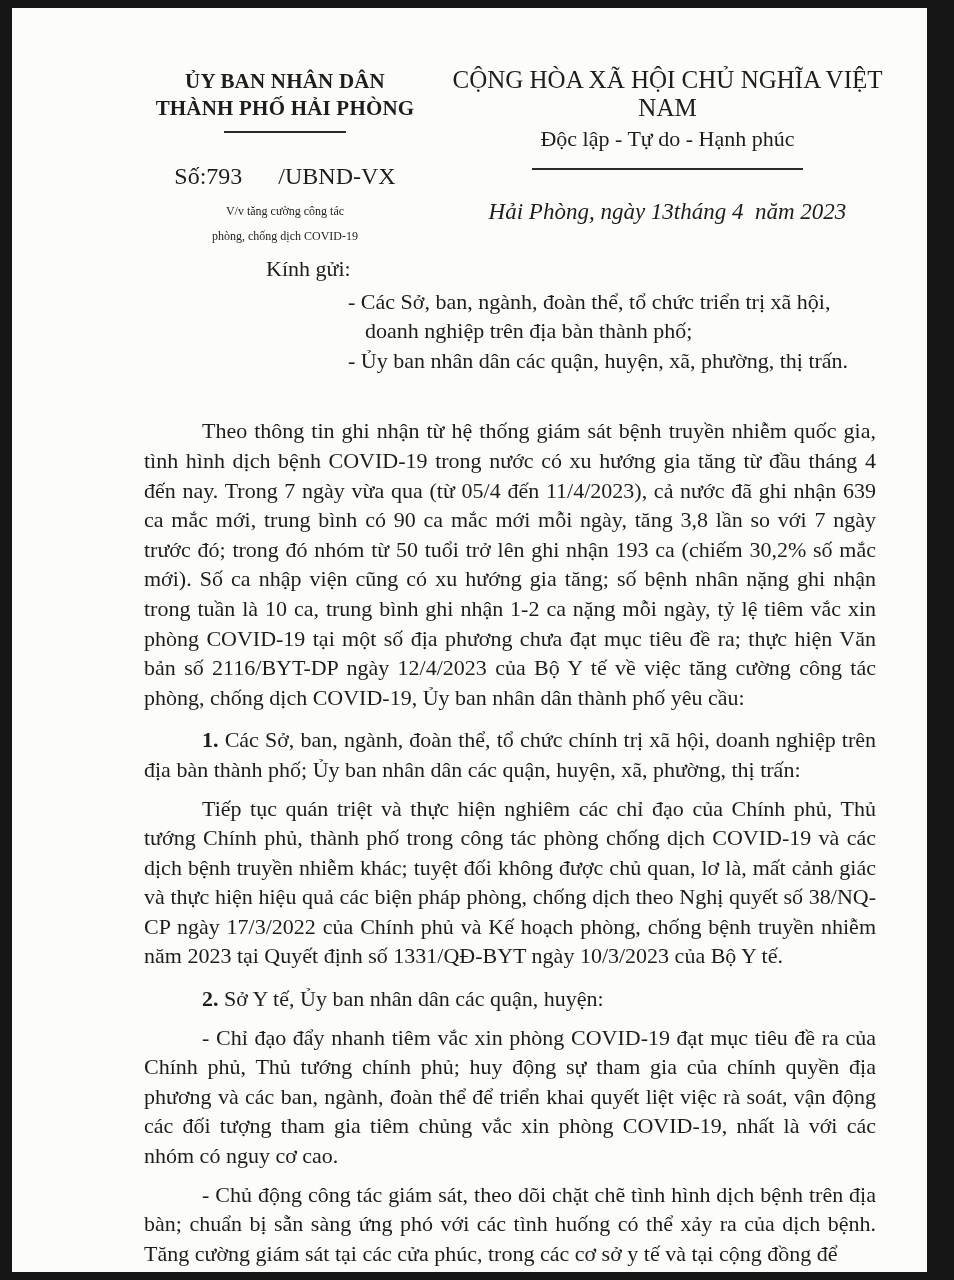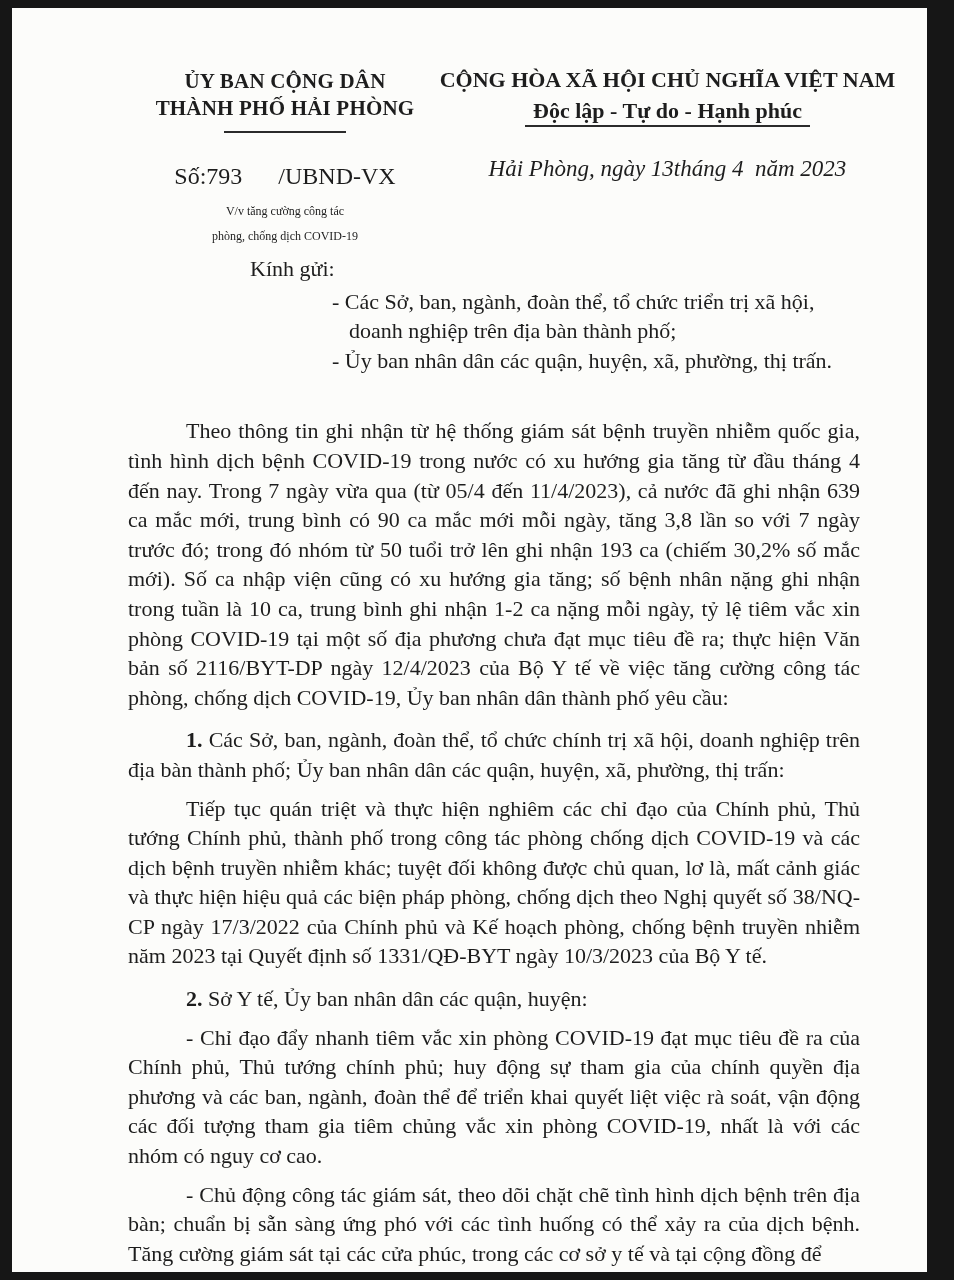--- a/index.html
+++ b/index.html
@@ -30,48 +30,48 @@
   .doc-number {
     margin-top:27px; font-size:24px; white-space:pre; line-height:32px;
   }
   .subject { font-size:12px; line-height:25px; }
   .subject.first { margin-top:7px; }
 
   .hdr-right {
     position:absolute; left:418px; top:58px; width:475px;
     text-align:center;
   }
-  .national { font-weight:bold; font-size:22px; line-height:28px; }
+  .national { font-weight:normal; font-size:25px; line-height:28px; }
   .motto {
-    display:inline-block; font-weight:bold; font-size:22px;
-    padding:3px 8px 1px; border-bottom:2px solid #2b2b2b; margin-top:1px;
+    display:inline-block; font-weight:normal; font-size:22px;
+    padding:3px 8px 16px; border-bottom:2px solid #2b2b2b; margin-top:1px;
   }
   .dateline {
     margin-top:29px; font-style:italic; font-size:23px; white-space:pre;
   }
 
   
   .content {
-    position:absolute; left:116px; top:246px; width:732px;
+    position:absolute; left:132px; top:246px; width:732px;
     font-size:22px; line-height:29.6px; text-align:justify;
   }
   .salutation { margin-left:122px; text-align:left; }
   .recipients { margin-top:3px; padding-left:204px; text-align:left; }
   .recip-cont { padding-left:17px; }
   .para { margin:9px 0 0; text-indent:58px; }
   .para.first { margin-top:41px; }
   .para.gap { margin-top:13px; }
 </style>
 </head>
 <body>
 
 <div class="paper">
 
   <div class="hdr-left">
-    <div class="org-line">ỦY BAN CỘNG DÂN</div>
+    <div class="org-line">ỦY BAN NHÂN DÂN</div>
     <div class="org-line">THÀNH PHỐ HẢI PHÒNG</div>
     <div class="rule-left"></div>
     <div class="doc-number">Số:793      /UBND-VX</div>
     <div class="subject first">V/v tăng cường công tác</div>
     <div class="subject">phòng, chống dịch COVID-19</div>
   </div>
 
   <div class="hdr-right">
     <div class="national">CỘNG HÒA XÃ HỘI CHỦ NGHĨA VIỆT NAM</div>
     <div>

